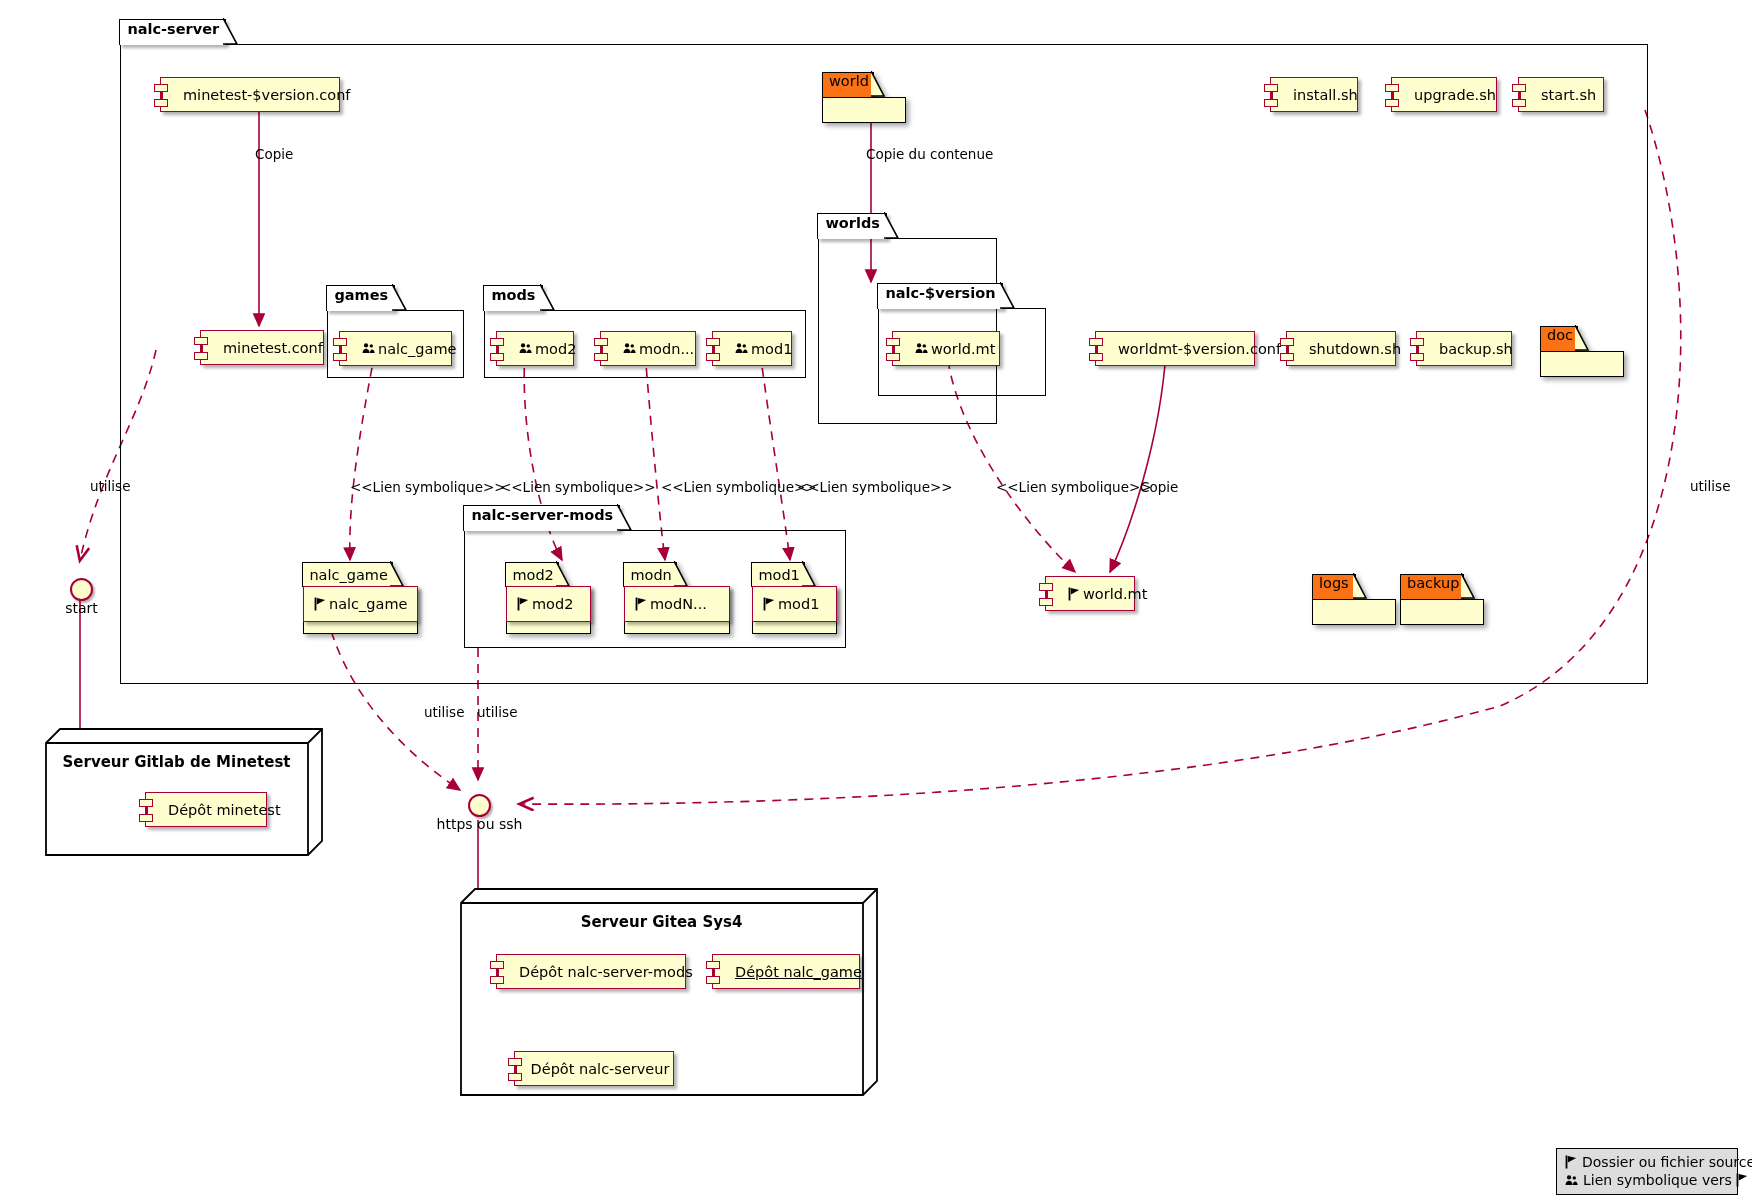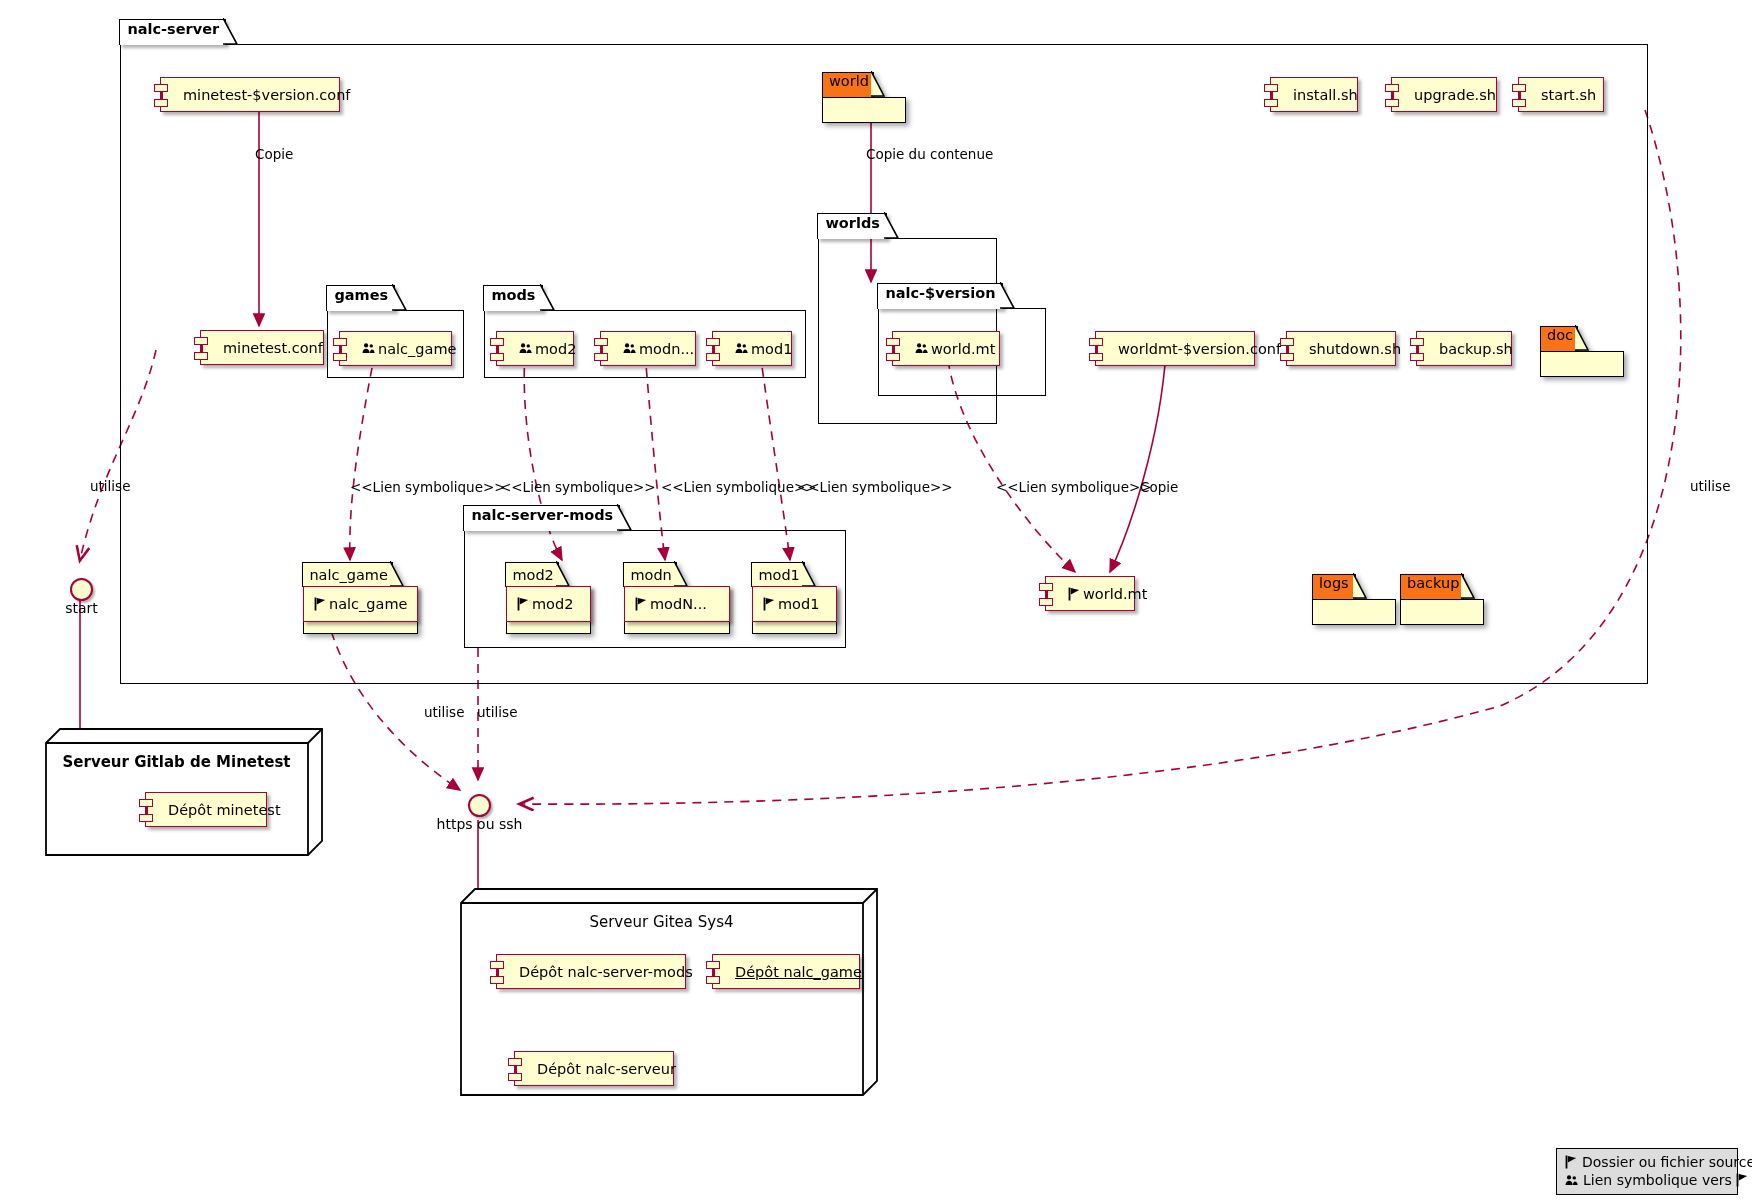--- a/index.html
+++ b/index.html
@@ -557,34 +557,34 @@
       <span>Dépôt minetest</span>
     </div>
   </div>
 
   <div class="node" style="left:460px;top:888px;width:418px;height:208px;">
     <svg width="418" height="208" viewBox="0 0 418 208" style="position:absolute;left:0;top:0;">
       <path d="M1,15 L15,1 L417,1 L417,193 L403,207 L1,207 Z" fill="#ffffff" stroke="#000" stroke-width="1.8"></path>
       <path d="M1,15 L403,15 L403,207" fill="none" stroke="#000" stroke-width="1.8"></path>
       <path d="M403,15 L417,1" fill="none" stroke="#000" stroke-width="1.8"></path>
     </svg>
-    <div style="position:absolute;left:0;top:18px;width:403px;height:32px;display:flex;align-items:center;justify-content:center;font-weight:normal;font-size:15px;color:#000;">Serveur Gitea Sys4</div>
+    <div style="position:absolute;left:0;top:18px;width:403px;height:32px;display:flex;align-items:center;justify-content:center;font-weight:bold;font-size:15px;color:#000;">Serveur Gitea Sys4</div>
     <div class="comp" style="left:36px;top:66px;width:190px;">
       <span class="cspine"></span>
       <span class="cport p1"></span>
       <span class="cport p2"></span>
       <span>Dépôt nalc-server-mods</span>
     </div>
     <div class="comp" style="left:252px;top:66px;width:148px;text-decoration:underline;">
       <span class="cspine"></span>
       <span class="cport p1"></span>
       <span class="cport p2"></span>
       <span>Dépôt nalc_game</span>
     </div>
-    <div class="comp" style="left:54px;top:163px;width:160px;">
+    <div class="comp" style="left:54px;top:163px;width:160px;justify-content:center;">
       <span class="cspine"></span>
       <span class="cport p1"></span>
       <span class="cport p2"></span>
       <span>Dépôt nalc-serveur</span>
     </div>
   </div>
 
   <div class="legend" style="left:1556px;top:1148px;width:182px;">
     <div class="lrow">
       <span class="glyph flagico">

